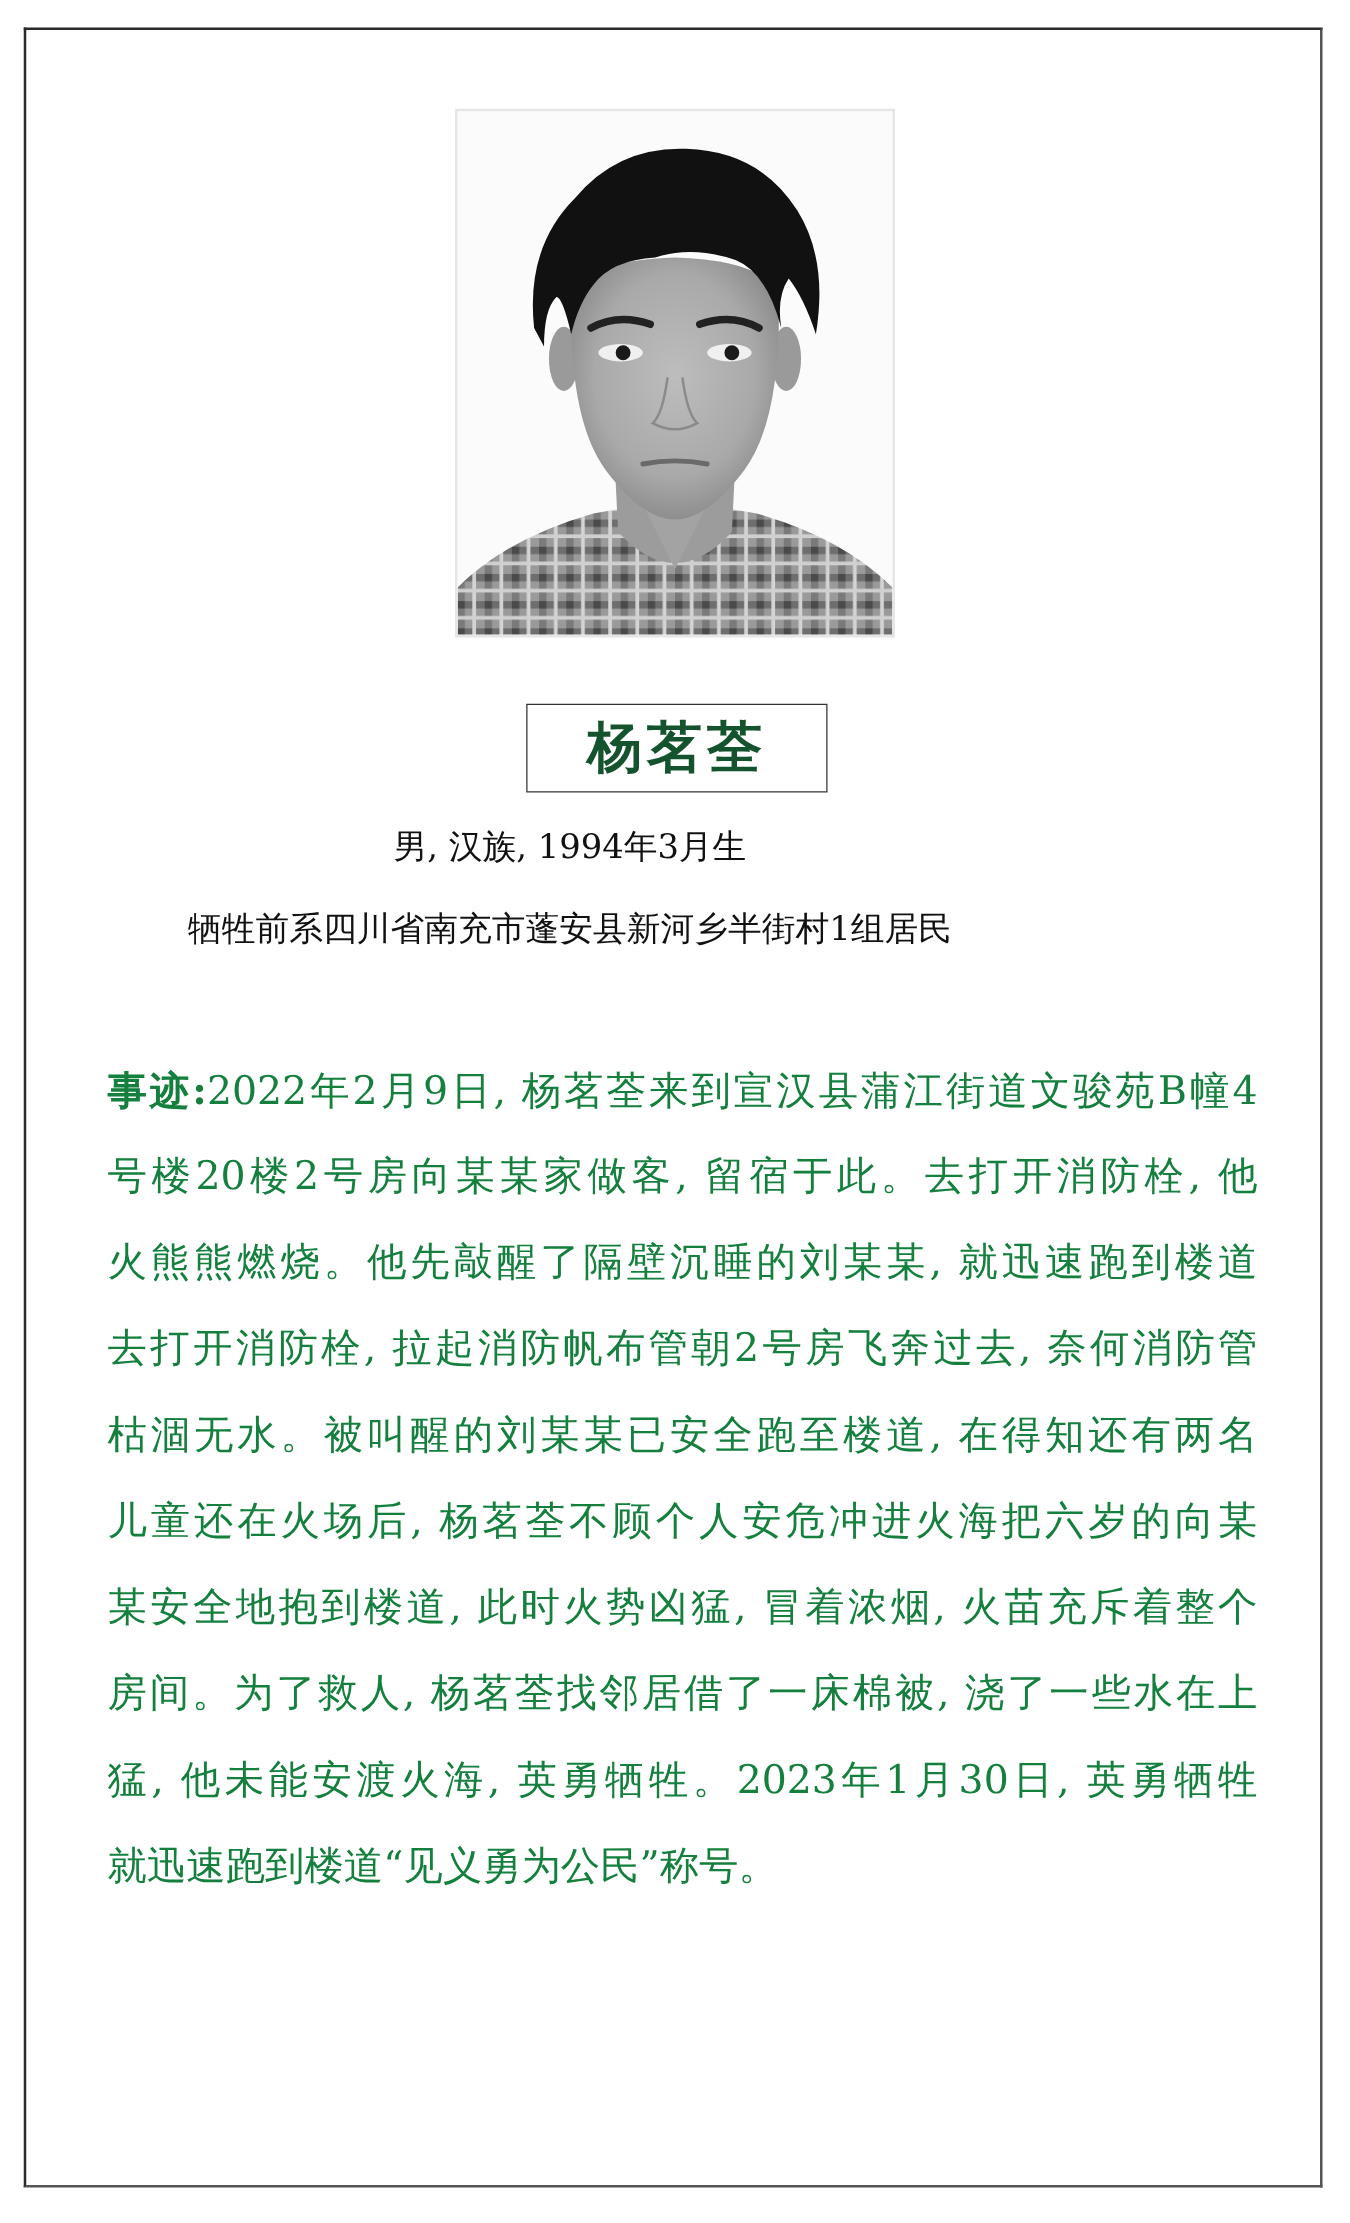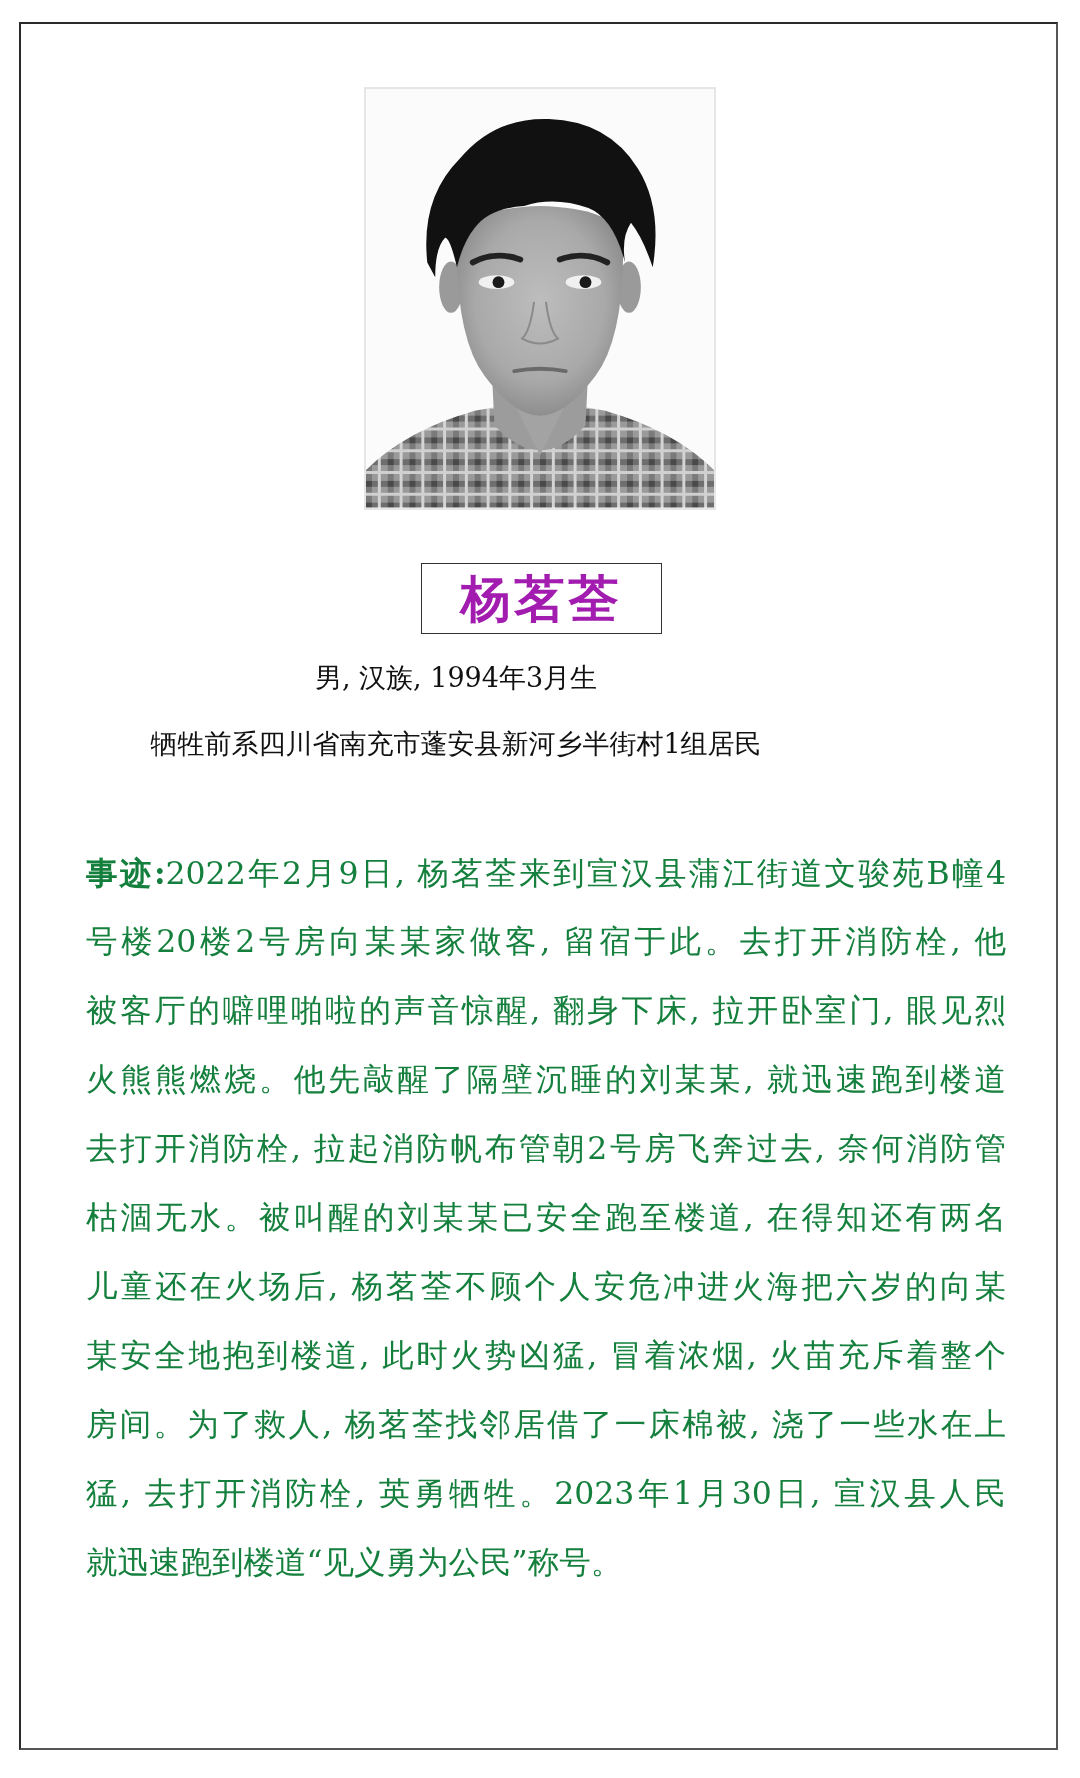--- a/index.html
+++ b/index.html
@@ -51,24 +51,24 @@
       height: 71px;
       border: 1.5px solid #333333;
       box-sizing: border-box;
       display: flex;
       align-items: center;
       justify-content: center;
     }
     .name-text {
       font-family: "DejaVu Serif", "Liberation Serif", serif;
       font-weight: bold;
-      font-size: 50px;
+      font-size: 44px;
       letter-spacing: 4px;
       line-height: 1;
-      color: #a21caf;
+      color: #14532d;
     }
     .bio-line {
       position: absolute;
       left: 0;
       width: 912px;
       text-align: center;
       font-size: 27px;
       line-height: 1;
       color: #111111;
     }
@@ -150,22 +150,21 @@
 <div class="name-box">
   <span class="name-text">杨茗荃</span>
 </div>
 
 <div class="bio-line l1">男, 汉族, 1994年3月生</div>
 <div class="bio-line l2">牺牲前系四川省南充市蓬安县新河乡半街村1组居民</div>
 
 <div class="deeds">
   <span class="line"><span class="label">事迹:</span><span>2022年2月9日, 杨茗荃来到宣汉县蒲江街道文骏苑B幢4</span></span>
   <span class="line">号楼20楼2号房向某某家做客, 留宿于此。去打开消防栓, 他</span>
-  <span class="line">被客厅的噼哩啪啦的声音惊醒, 翻身下床, 拉开卧室门, 眼见烈</span>
   <span class="line">火熊熊燃烧。他先敲醒了隔壁沉睡的刘某某, 就迅速跑到楼道</span>
   <span class="line">去打开消防栓, 拉起消防帆布管朝2号房飞奔过去, 奈何消防管</span>
   <span class="line">枯涸无水。被叫醒的刘某某已安全跑至楼道, 在得知还有两名</span>
   <span class="line">儿童还在火场后, 杨茗荃不顾个人安危冲进火海把六岁的向某</span>
   <span class="line">某安全地抱到楼道, 此时火势凶猛, 冒着浓烟, 火苗充斥着整个</span>
   <span class="line">房间。为了救人, 杨茗荃找邻居借了一床棉被, 浇了一些水在上</span>
-  <span class="line">猛, 去打开消防栓, 英勇牺牲。2023年1月30日, 宣汉县人民</span>
+  <span class="line">猛, 他未能安渡火海, 英勇牺牲。2023年1月30日, 英勇牺牲</span>
   <span class="line last">就迅速跑到楼道“见义勇为公民”称号。</span>
 </div>
 
 </body></html>

